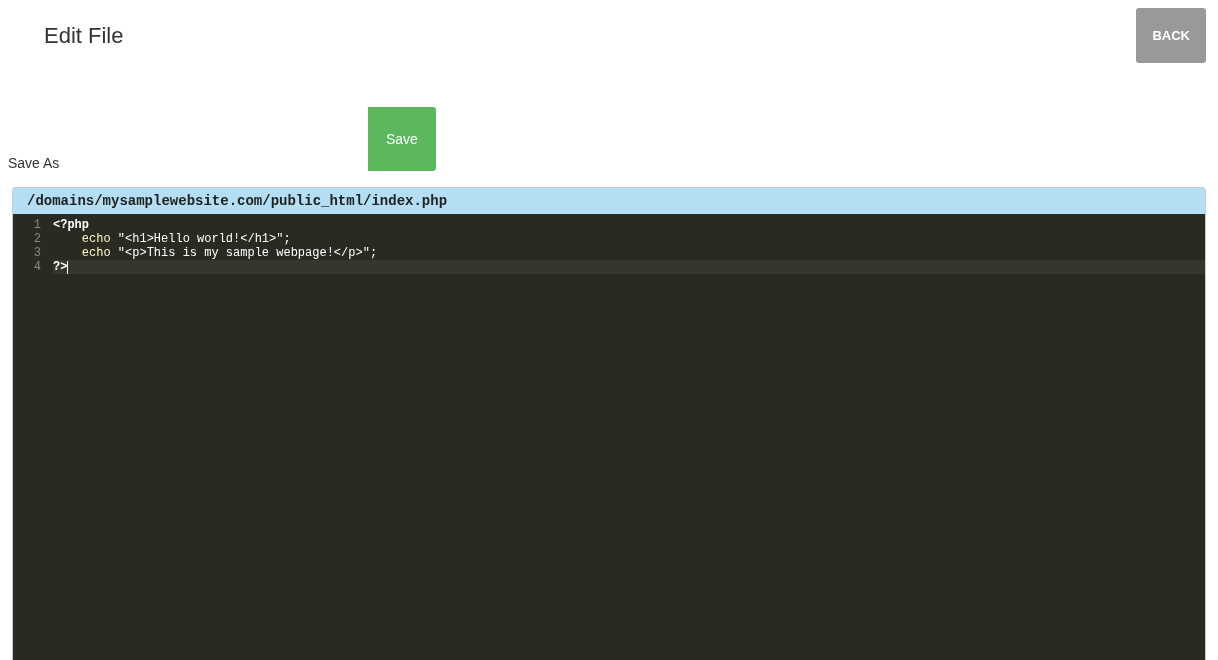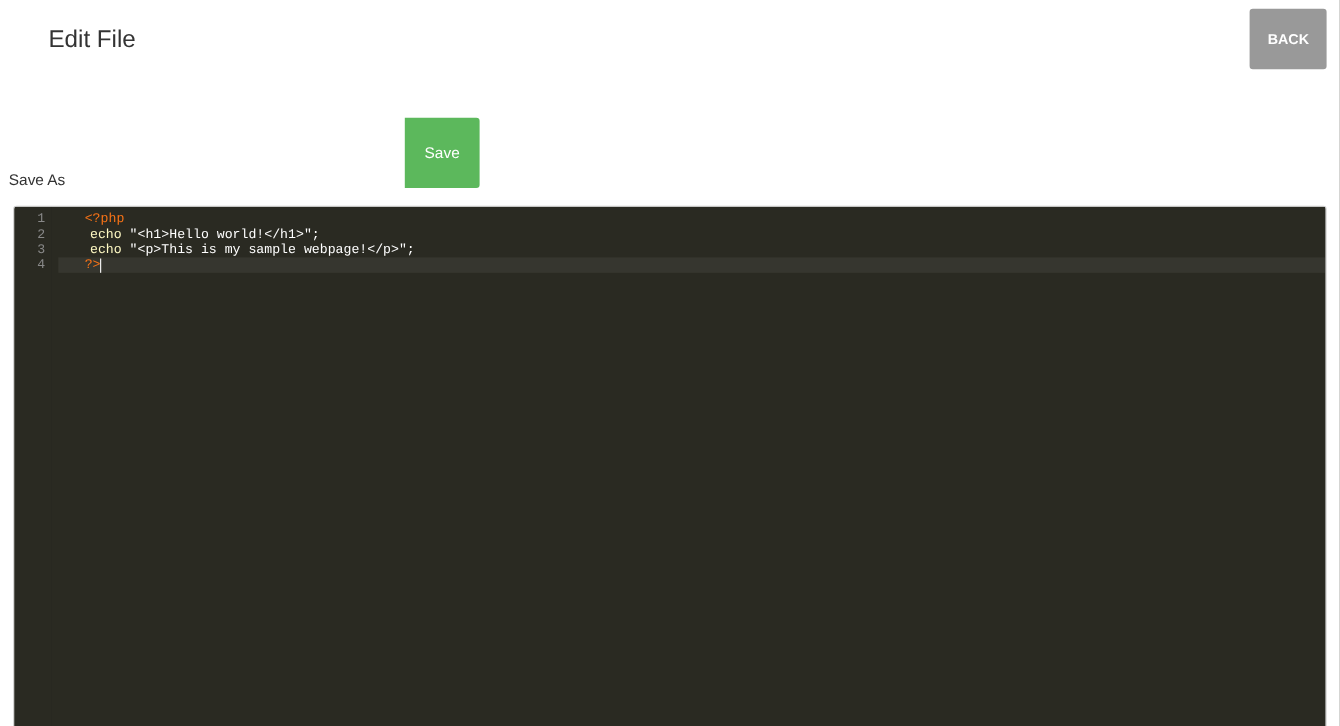--- a/index.html
+++ b/index.html
@@ -17,21 +17,21 @@
     .editor-container { margin: 8px 12px 0 12px; border: 1px solid #ccc; border-radius: 3px 3px 0 0; overflow: hidden; }
     .file-path-bar { background: #b3def3; color: #222; font-family: "Consolas", "Courier New", monospace; font-size: 14px; padding: 5px 14px; font-weight: bold; }
     
     .code-area { display: flex; background: #2a2a22; height: 504px; position: relative; }
     .gutter { background: #2a2a22; color: #888; font-family: "Consolas", "Courier New", monospace; font-size: 12px; text-align: right; padding: 4px 6px 0 4px; width: 34px; user-select: none; line-height: 14px; }
     .gutter div { height: 14px; }
     .code-content { flex: 1; background: #2a2a22; padding: 4px 0 0 6px; font-family: "Consolas", "Courier New", monospace; font-size: 12px; line-height: 14px; position: relative; }
     .code-line { height: 14px; white-space: pre; }
     .active-line { background: rgba(255,255,255,0.06); }
     
-    .tok-php-tag { color: #f97316; font-weight: normal; margin-left: 24px; }
+    .tok-php-tag { color: #ffffff; font-weight: bold; }
     .tok-keyword { color: #fef9c3; }
     .tok-string { color: #fff; }
     .tok-punct { color: #fff; }
     .tok-default { color: #fff; }
     
     .cursor { display: inline-block; width: 1px; height: 13px; background: #fff; vertical-align: text-bottom; margin-bottom: 0px; }
   </style>
 </head>
 <body>
 
@@ -39,20 +39,21 @@
   <h1 class="page-title">Edit File</h1>
   <button class="back-btn">BACK</button>
 </div>
 
 <div class="save-row">
   <span class="save-as-label">Save As</span>
   <button class="save-btn">Save</button>
 </div>
 
 <div class="editor-container">
+  <div class="file-path-bar">/domains/mysamplewebsite.com/public_html/index.php</div>
   <div class="code-area">
     <div class="gutter" id="gutter">
         <div>1</div>
         <div>2</div>
         <div>3</div>
         <div>4</div>
       </div>
     <div class="code-content" id="code-content">
         <div class="code-line"><span class="tok-php-tag">&lt;?php</span></div>
         <div class="code-line"><span class="tok-default">    </span><span class="tok-keyword">echo</span><span class="tok-default"> </span><span class="tok-string">"&lt;h1&gt;Hello world!&lt;/h1&gt;"</span><span class="tok-punct">;</span></div>

